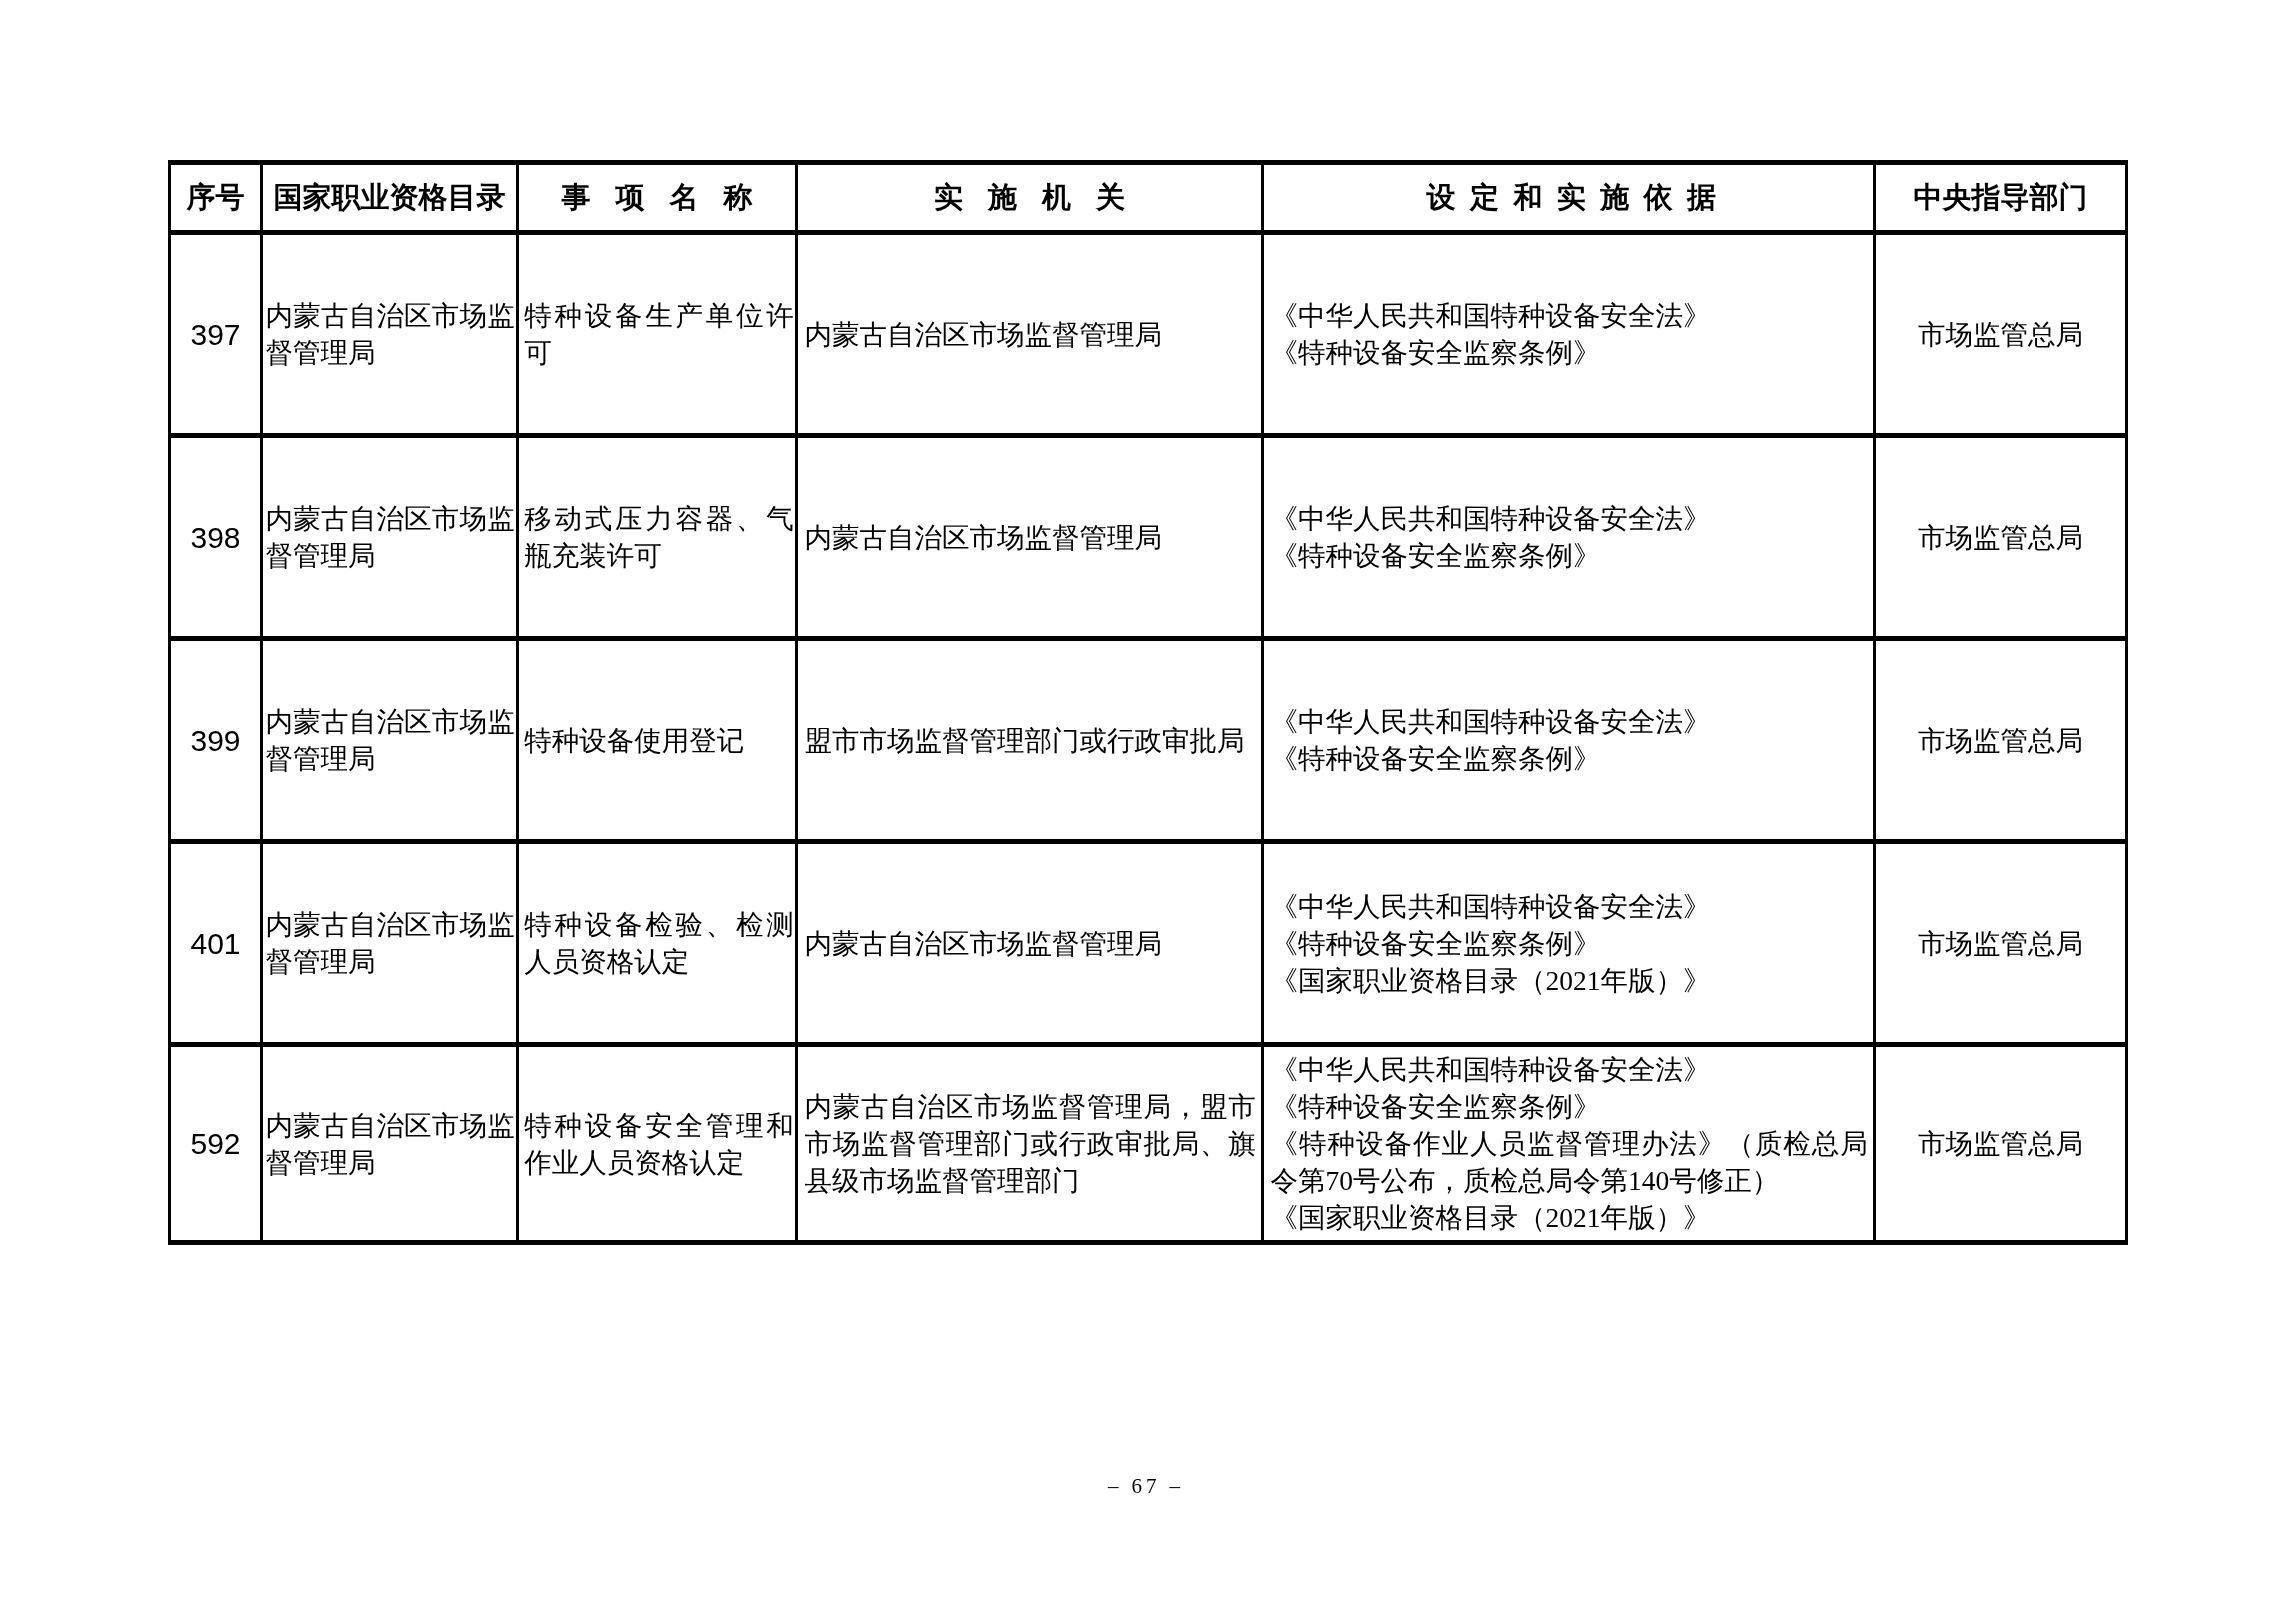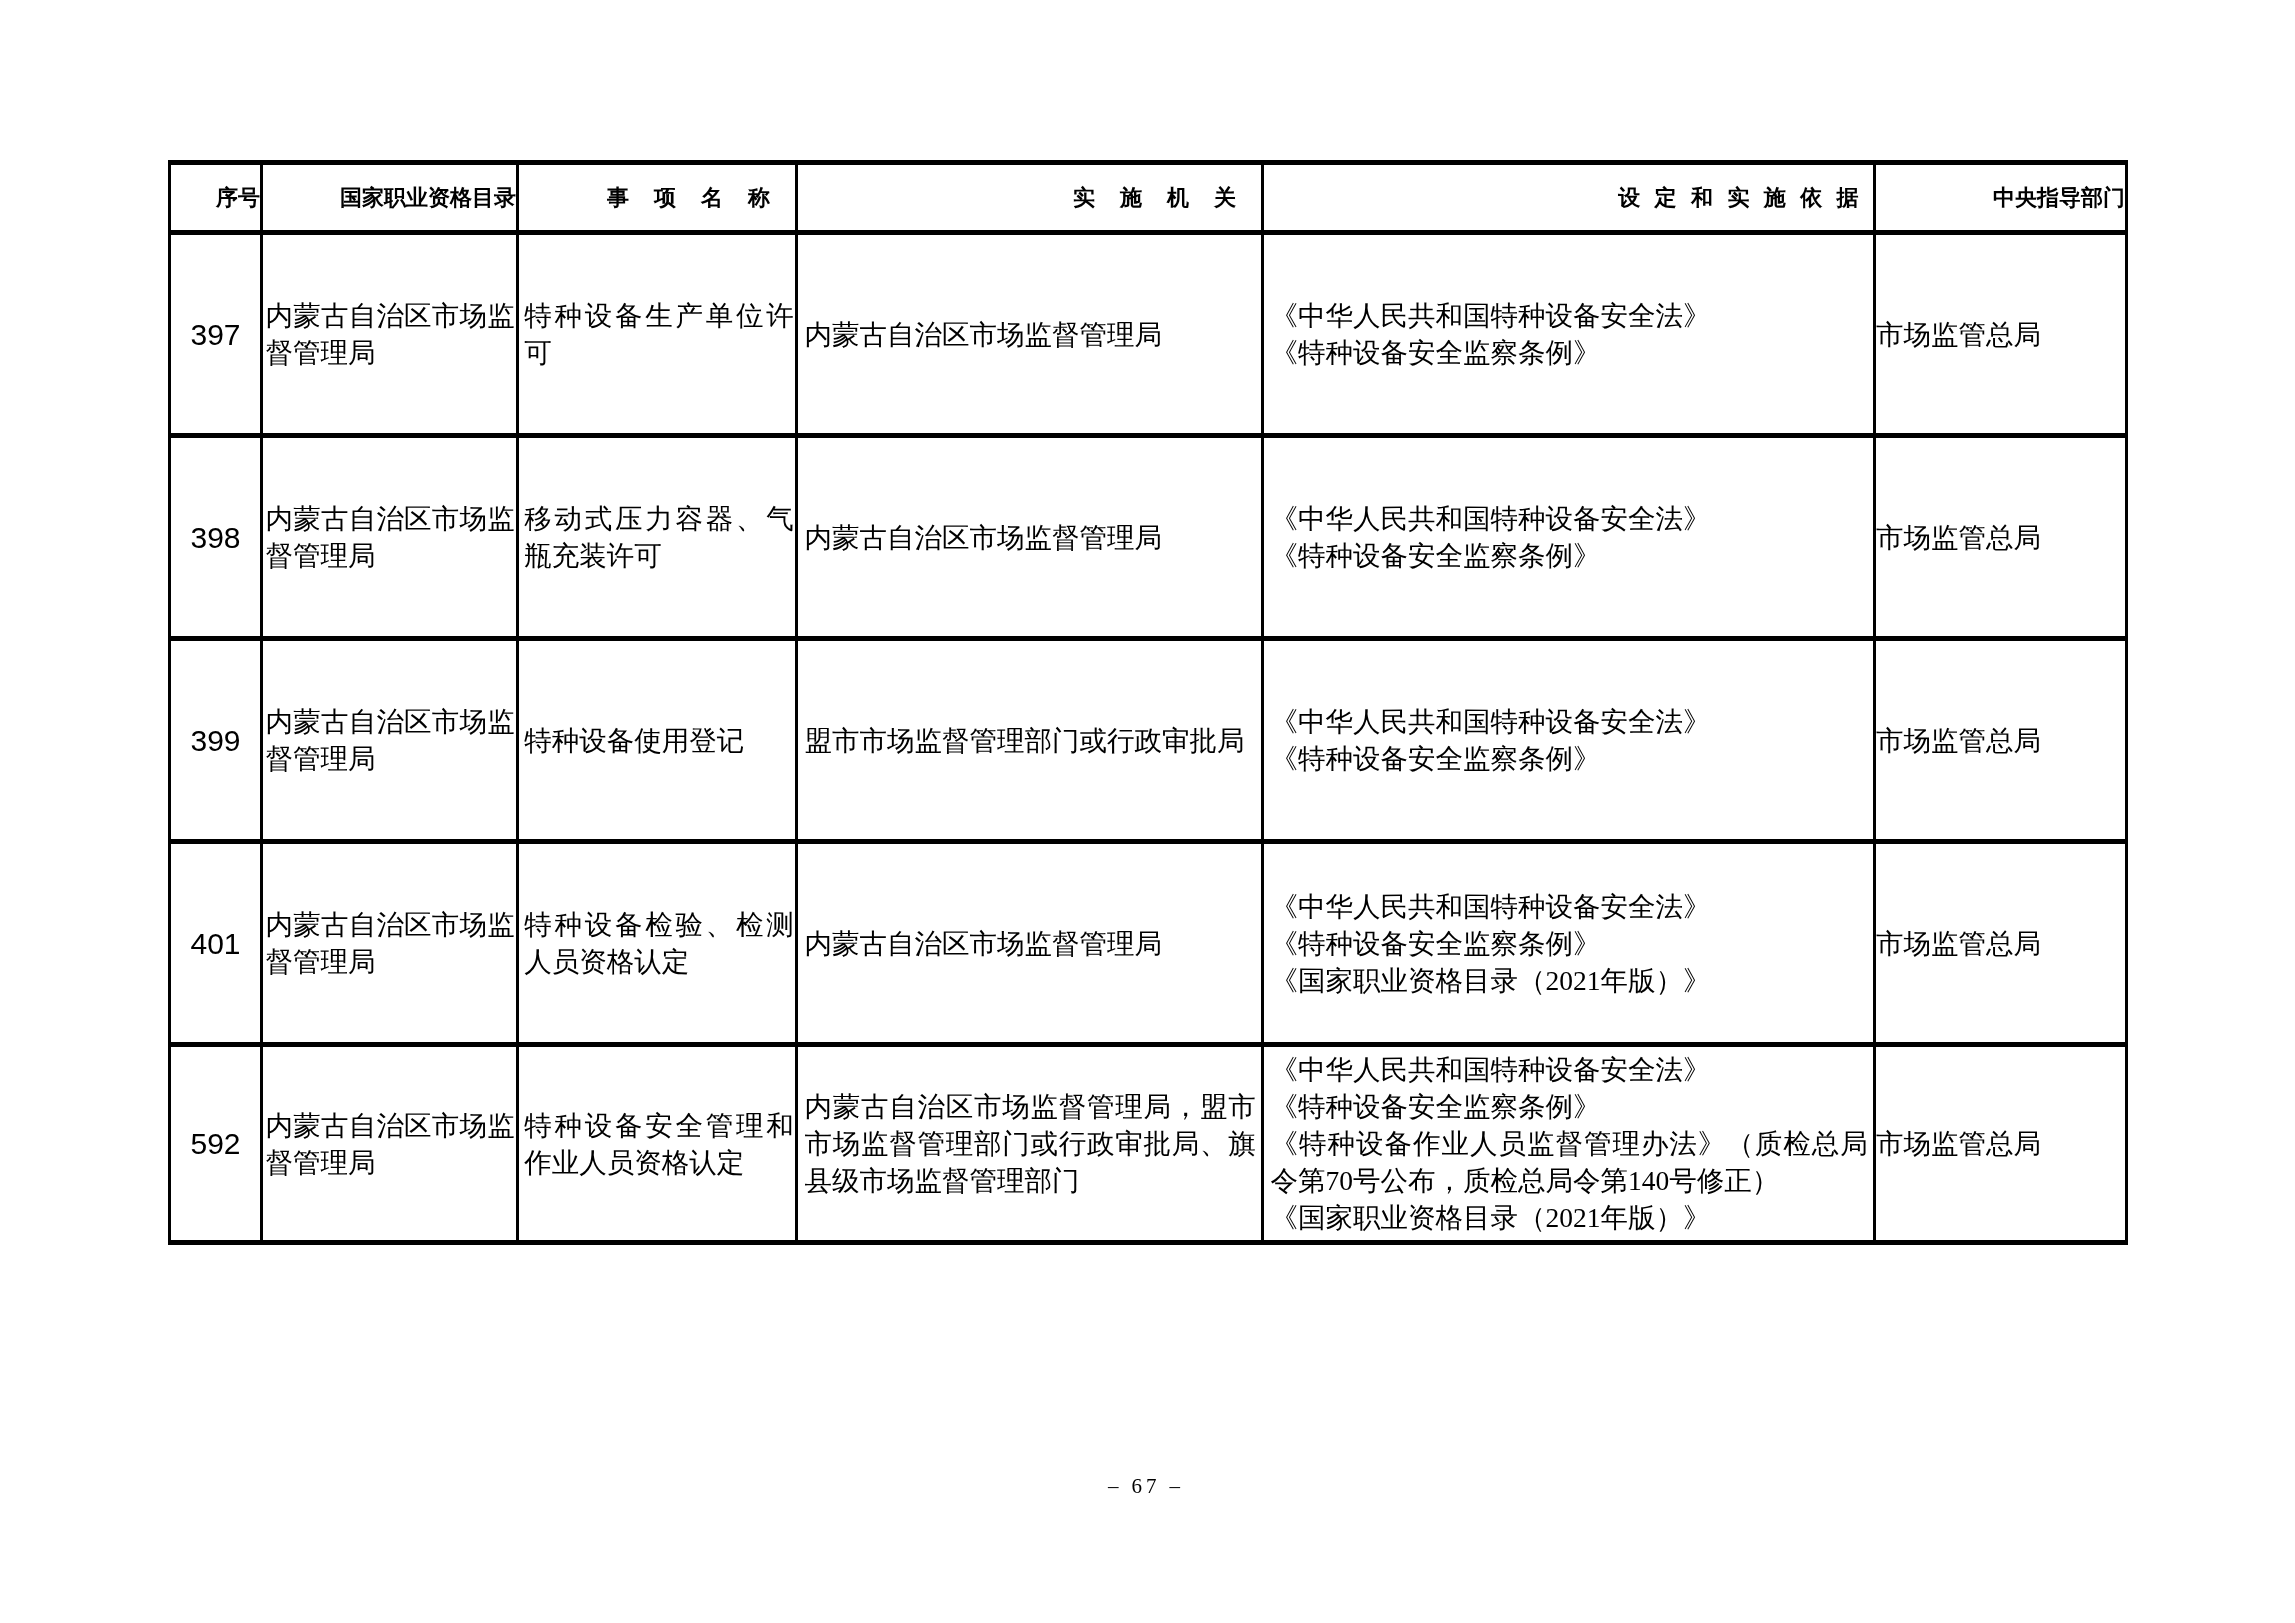--- a/index.html
+++ b/index.html
@@ -21,22 +21,22 @@
     border-style: solid;
     border-color: #000;
     border-width: 5.2px 3.3px;   
     vertical-align: middle;
     overflow: hidden;
   }
   .doc-table th {
     height: 65px;
     font-family: "Liberation Sans", "DejaVu Sans", sans-serif;
     font-weight: bold;
-    font-size: 22px;
-    text-align: right;
+    font-size: 29px;
+    text-align: center;
     padding: 0;
   }
   th.sp-wide { letter-spacing: 25px; padding-left: 25px; }
   th.sp-med  { letter-spacing: 14.4px; padding-left: 20px; }
   .doc-table td {
     height: 198px;
     font-size: 27.5px;
     line-height: 37px;
     text-align: justify;
   }
@@ -44,21 +44,21 @@
   td.c-no {
     text-align: center;
     font-size: 30px;
     font-family: Liberation Sans, sans-serif;
     padding: 0;
   }
   td.c-dept   { padding: 0 1.3px 0 2.6px; }
   td.c-item   { padding: 0 1.3px 0 5.2px; }
   td.c-agency { padding: 0 5.2px 0 6.5px; }
   td.c-basis  { padding: 0 5.2px 0 6.5px; white-space: pre-wrap; }
-  td.c-central{ padding: 0; }
+  td.c-central{ text-align: center; padding: 0; }
   .page-footer {
     position: absolute;
     left: 168px; top: 1474px;
     width: 1956px;
     text-align: center;
     font-size: 21px;
     font-family: "Liberation Serif", "DejaVu Serif", serif;
     letter-spacing: 3.9px;
   }
 </style>

